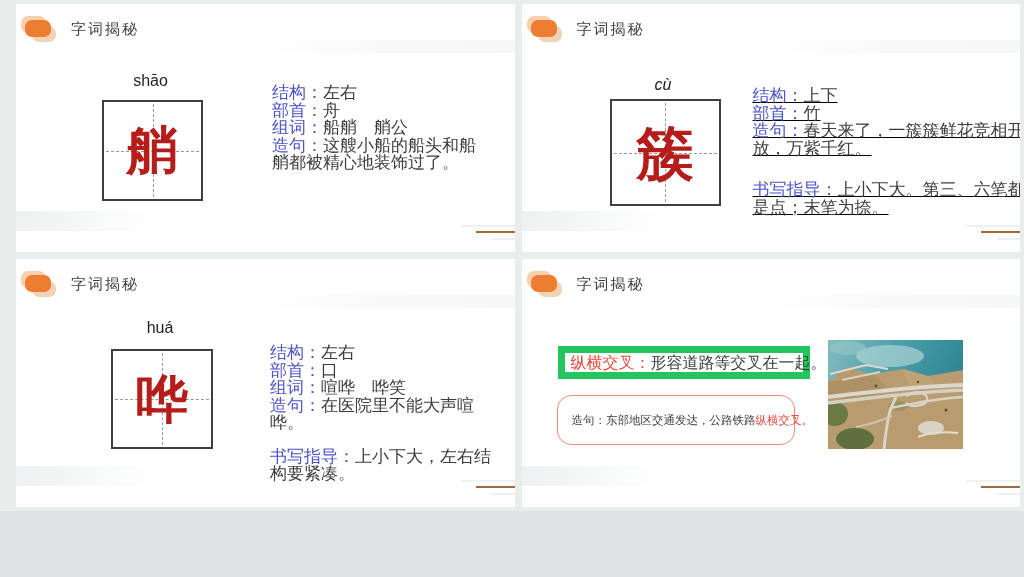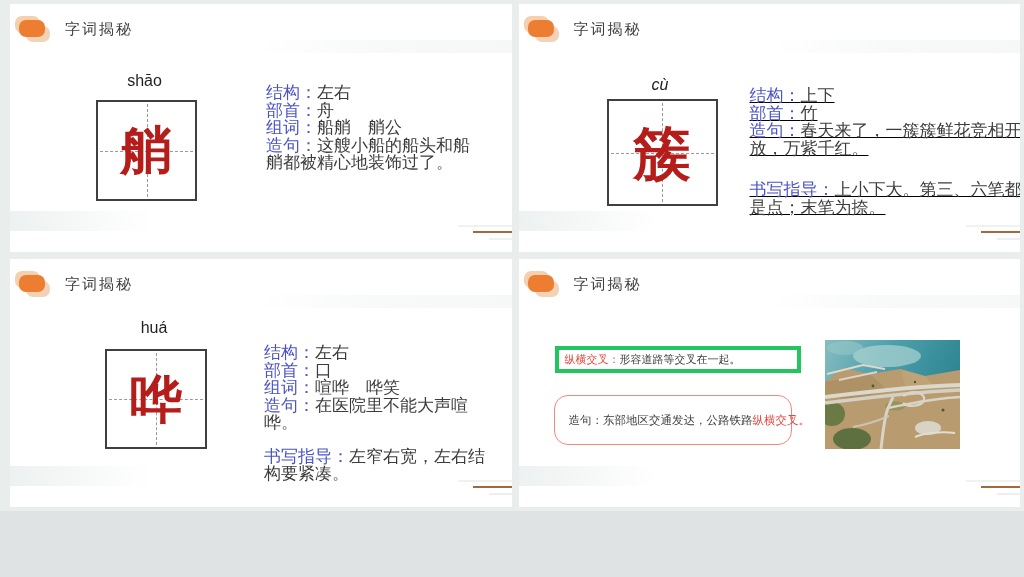--- a/index.html
+++ b/index.html
@@ -1,20 +1,20 @@
 <!DOCTYPE html>
 <html><head>
 <meta charset="utf-8">
 <style>
   html,body{margin:0;padding:0;background:#dfe3e3;}
   .stage{
     width:1024px;height:511px;box-sizing:border-box;
     background:#e9edec;
     display:grid;grid-template-columns:1fr 1fr;grid-template-rows:1fr 1fr;
-    gap:7px;padding:4px 4px 4px 10px;
+    gap:7px;padding:4px 4px 4px 16px;
     font-family:"Liberation Sans","DejaVu Sans",sans-serif;
   }
   .slide{position:relative;background:#ffffff;overflow:hidden;}
 
   
   .header{position:absolute;left:4px;top:11px;height:28px;display:flex;align-items:center;}
   .logo{position:relative;width:38px;height:28px;flex:0 0 auto;}
   .logo .p1{position:absolute;left:1px;top:1px;width:25px;height:17px;border-radius:7px;background:#f6cfae;}
   .logo .p2{position:absolute;left:12px;top:11px;width:24px;height:16px;border-radius:7px;background:#f3d3b7;}
   .logo .or{position:absolute;left:5px;top:5px;width:26px;height:17px;border-radius:7px;background:#ed7d31;}
@@ -55,22 +55,22 @@
   .s2 .hanzi{font-size:58px;}
   .s2 .info{left:231px;top:83px;width:276px;text-decoration:underline;}
   .s2 .guide{margin-top:24px;}
 
   .s3 .pinyin{left:95px;top:60px;width:98px;}
   .s3 .charcard{left:95px;top:90px;width:98px;height:96px;}
   .s3 .info{left:254px;top:85px;width:230px;}
   .s3 .guide{margin-top:16px;}
 
   
-  .defbox{position:absolute;left:36px;top:87px;width:226px;border:4px solid #22c55e;
-    background:#fff;padding:2px 6px;font-size:11px;line-height:15px;white-space:nowrap;}
+  .defbox{position:absolute;left:36px;top:87px;width:226px;border:7px solid #22c55e;
+    background:#fff;padding:2px 6px;font-size:16px;line-height:15px;white-space:nowrap;}
   .defbox .term{color:#e8483c;}
   .defbox .deftext{color:#3c3c3c;}
   .sentbox{position:absolute;left:35px;top:136px;width:222px;height:48px;border:1px solid #f0897d;
     border-radius:14px;background:#fff;display:flex;align-items:center;padding:0 0 0 14px;
     font-size:11.5px;color:#3c3c3c;white-space:nowrap;}
   .sentbox .hl{color:#e8483c;}
   .photo{position:absolute;left:306px;top:81px;width:135px;height:109px;overflow:hidden;}
   .photo svg{display:block;width:100%;height:100%;}
 </style>
 </head>
@@ -148,21 +148,21 @@
     <div class="charcard">
       <span class="vline"></span>
       <span class="hline"></span>
       <span class="hanzi">哗</span>
     </div>
     <div class="info">
       <p class="row"><span class="lbl">结构：</span><span class="val">左右</span></p>
       <p class="row"><span class="lbl">部首：</span><span class="val">口</span></p>
       <p class="row"><span class="lbl">组词：</span><span class="val">喧哗　哗笑</span></p>
       <p class="row"><span class="lbl">造句：</span><span class="val">在医院里不能大声喧哗。</span></p>
-      <p class="row guide"><span class="lbl">书写指导：</span><span class="val">左窄右宽，左右结构要紧凑。</span></p>
+      <p class="row guide"><span class="lbl">书写指导：</span><span class="val">上小下大，左右结构要紧凑。</span></p>
     </div>
     <div class="wedge"></div>
     <div class="line-a"></div>
     <div class="line-b"></div>
     <div class="line-c"></div>
   </div>
 
   <div class="slide s4">
     <div class="deco-band"></div>
     <div class="header">

